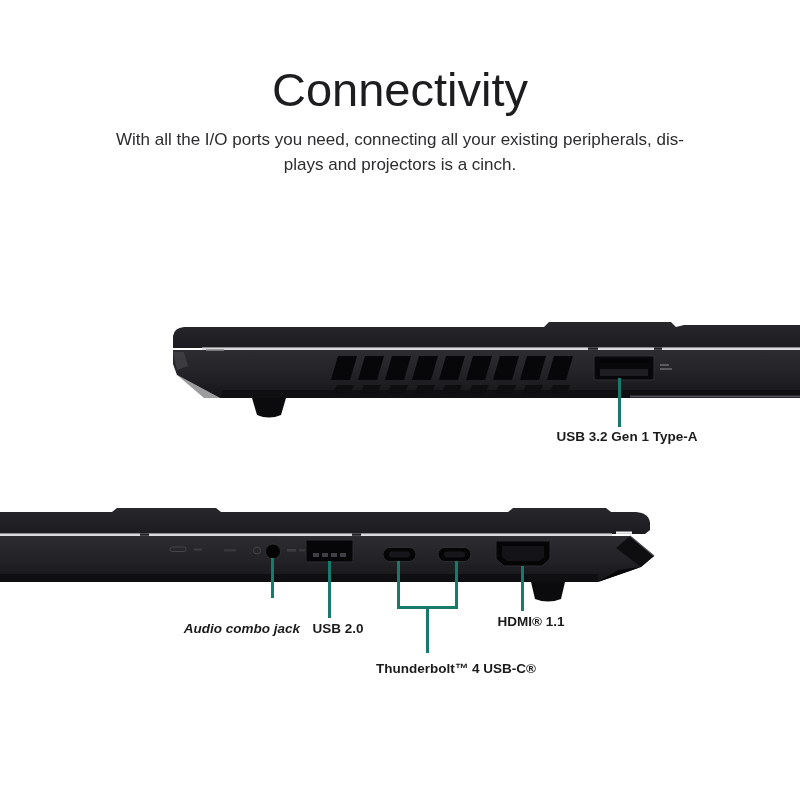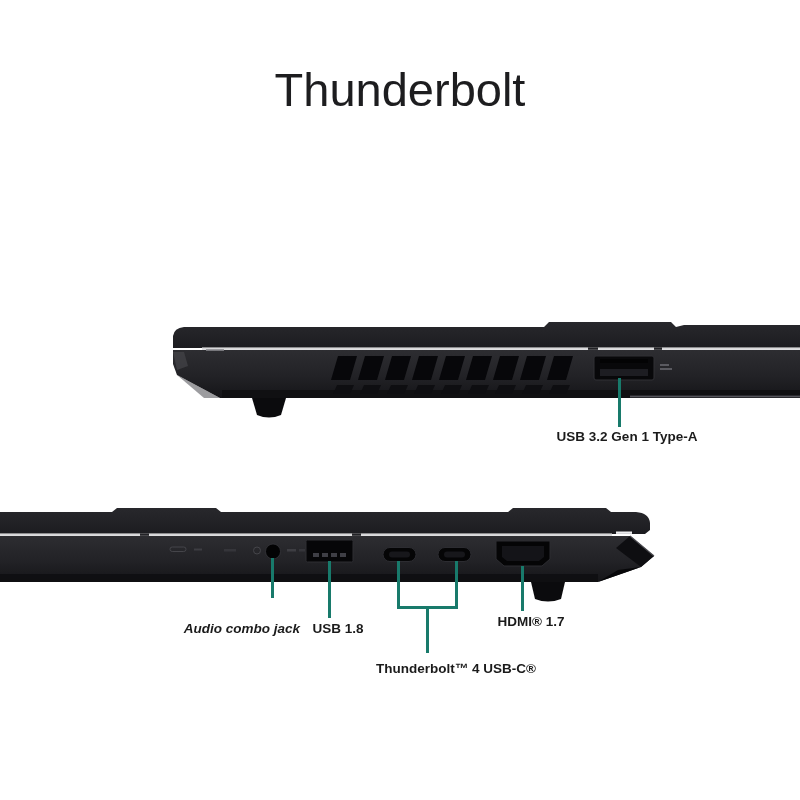--- a/index.html
+++ b/index.html
@@ -24,21 +24,25 @@
   .port-label{
     position:absolute;transform:translateX(-50%);white-space:nowrap;
     font-size:13.5px;font-weight:600;color:#1b1b1b;margin-left:8px;
   }
 </style>
 </head>
 <body>
 
 <div id="scene">
 
-  <div class="title">Thunderbolt</div>
+  <div class="title">Connectivity</div>
+  <div class="subtitle">
+    <span>With all the I/O ports you need, connecting all your existing peripherals, dis-</span>
+    <span>plays and projectors is a cinch.</span>
+  </div>
 
   <svg id="laptop-top" class="laptop-svg" width="640" height="105" viewBox="0 0 640 105" role="img">
     <defs>
       <linearGradient id="gbase1" x1="0" y1="0" x2="0" y2="1">
         <stop offset="0" stop-color="#2d2d31"></stop>
         <stop offset="0.55" stop-color="#222226"></stop>
         <stop offset="1" stop-color="#151518"></stop>
       </linearGradient>
       <linearGradient id="glid1" x1="0" y1="0" x2="0" y2="1">
         <stop offset="0" stop-color="#28282c"></stop>
@@ -166,24 +170,24 @@
       <path d="M502,46 L544,46 L544,57 L539,61 L507,61 L502,57 Z" fill="#141418"></path>
     </g>
 
     <path d="M531,82 L565,82 L561,99 Q548,104 535,99 Z" fill="#0b0b0d"></path>
   </svg>
 
   <div class="callout-line" style="left:271px;top:558px;height:40px;"></div>
   <div class="port-label" style="left:234px;top:621px;font-style:italic;">Audio combo jack</div>
 
   <div class="callout-line" style="left:328px;top:561px;height:57px;"></div>
-  <div class="port-label" style="left:330px;top:621px;">USB 1.8</div>
+  <div class="port-label" style="left:330px;top:621px;">USB 2.0</div>
 
   <div class="callout-line" style="left:397px;top:561px;height:47px;"></div>
   <div class="callout-line" style="left:455px;top:561px;height:47px;"></div>
   <div class="callout-h" style="left:397px;top:606px;width:61px;"></div>
   <div class="callout-line" style="left:426px;top:608px;height:45px;"></div>
   <div class="port-label" style="left:448px;top:661px;">Thunderbolt™ 4 USB-C®</div>
 
   <div class="callout-line" style="left:521px;top:566px;height:45px;"></div>
-  <div class="port-label" style="left:523px;top:614px;">HDMI® 1.7</div>
+  <div class="port-label" style="left:523px;top:614px;">HDMI® 1.1</div>
 
 </div>
 
 </body></html>

